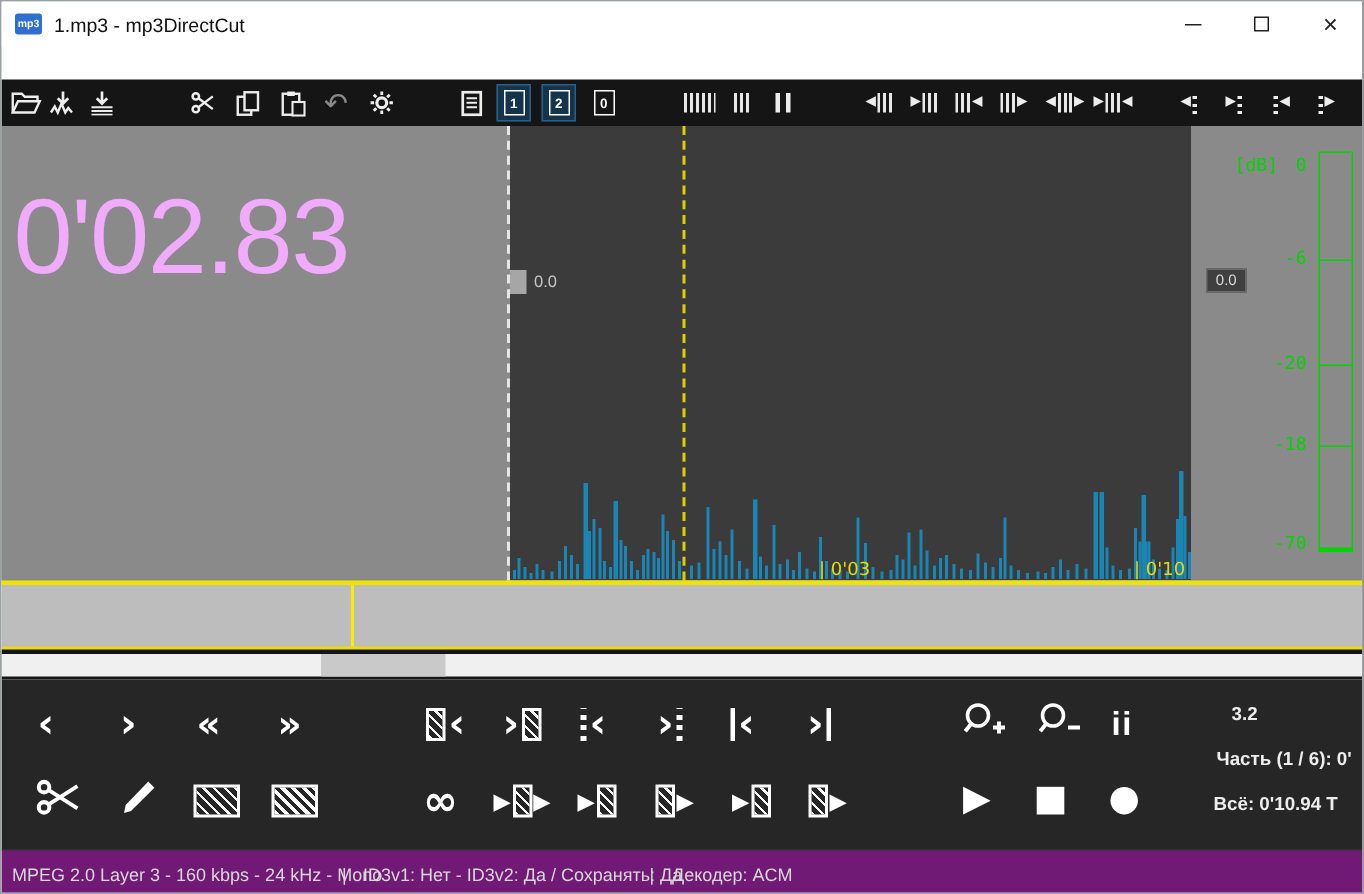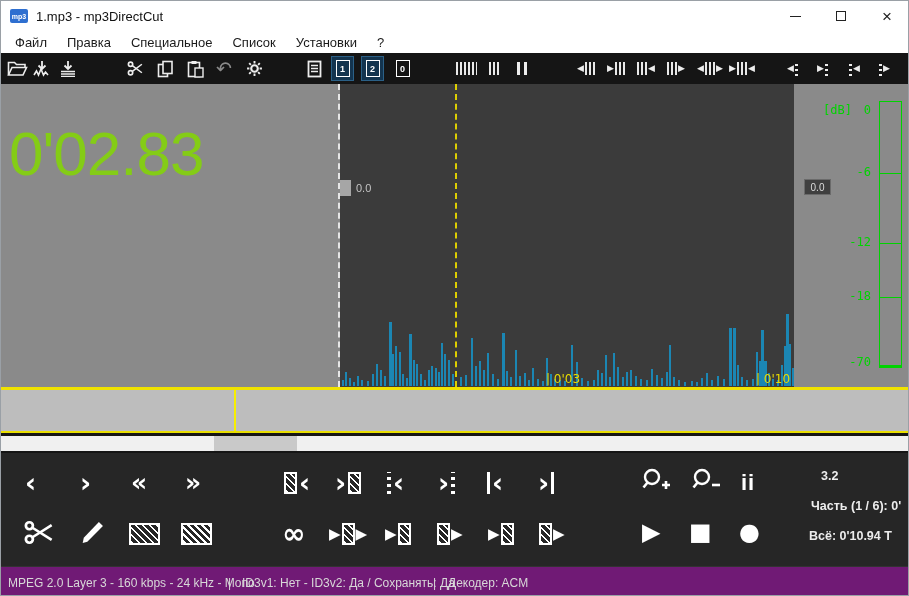--- a/index.html
+++ b/index.html
@@ -33,21 +33,21 @@
   .pagebtn { width: 23px; height: 25px; display: flex; align-items: center; justify-content: center; border: 1px solid transparent; }
   .pagebtn.active { background: #14344e; border-color: #2b6086; }
   .pageicon { width: 14px; height: 17px; border: 1.5px solid #fff; color: #fff; font-size: 9px; font-weight: bold; display: flex; align-items: center; justify-content: center; }
 
   
   #main { position: absolute; left: 0; top: 83px; width: 909px; height: 303px; background: #3b3b3b; }
   #sel-region { position: absolute; left: 0; top: 0; width: 339px; height: 303px; background: #8a8a8a; }
   #right-panel { position: absolute; left: 793px; top: 0; width: 116px; height: 303px; background: #8a8a8a; }
   #cursor-white { position: absolute; left: 337px; top: 0; height: 303px; width: 0; border-left: 2px dashed #e6e6e6; }
   #cursor-yellow { position: absolute; left: 454px; top: 0; height: 303px; width: 0; border-left: 2px dashed #ddcf00; }
-  #big-time { position: absolute; left: 8px; top: 34px; font-size: 62px; letter-spacing: -1px; color: #84cc16; font-family: "Liberation Sans", sans-serif; }
+  #big-time { position: absolute; left: 8px; top: 34px; font-size: 71px; letter-spacing: -1px; color: #f0abfc; font-family: "Liberation Sans", sans-serif; }
   #gain-handle-left { position: absolute; left: 339px; top: 96px; width: 11px; height: 16px; background: #a6a6a6; }
   #gain-label-left { position: absolute; left: 355px; top: 98px; font-size: 11px; color: #c4c4c4; }
   #gain-box-right { position: absolute; left: 10px; top: 95px; width: 27px; height: 16px; background: #3f3f3f; border: 1px solid #6a6a6a; color: #dcdcdc; font-size: 10px; display: flex; align-items: center; justify-content: center; }
   .db-tick { position: absolute; font-size: 12px; color: #00d400; width: 40px; text-align: right; font-family: "DejaVu Sans Mono", monospace; }
   #db-unit { position: absolute; right: 58px; top: 19px; font-size: 12px; color: #00d400; font-family: "DejaVu Sans Mono", monospace; }
   #meter { position: absolute; left: 85px; top: 17px; width: 23px; height: 267px; border: 1px solid #00d400; border-bottom: 3px solid #00d400; }
   .meter-line { position: absolute; left: 0; width: 100%; height: 0; border-top: 1px solid #00d400; }
   .spike { position: absolute; bottom: 1px; width: 2px; }
   .time-tick { position: absolute; font-size: 12px; color: #e8dc00; font-family: "DejaVu Sans", sans-serif; }
 
@@ -95,28 +95,20 @@
         </div>
       <div class="winbtn">
           <span class="max-box"></span>
         </div>
       <div class="winbtn">
           <span class="close-x">×</span>
         </div>
     </div>
   </div>
 
-  <div id="menubar">
-      <span class="menu-item">Файл</span>
-      <span class="menu-item">Правка</span>
-      <span class="menu-item">Специальное</span>
-      <span class="menu-item">Список</span>
-      <span class="menu-item">Установки</span>
-      <span class="menu-item">?</span>
-    </div>
 
   <div id="toolbar">
     <div class="tbi" style="left:6px">
       <span>
           <svg width="21" height="17" viewBox="0 0 21 17">
             <path d="M1.5 15 V2.5 h6 l2 2 h8.5 v3" fill="none" stroke="#ededed" stroke-width="1.6"></path>
             <path d="M1.5 15 l3.5-7.5 h14.5 l-3.5 7.5 Z" fill="none" stroke="#ededed" stroke-width="1.6"></path>
           </svg>
         </span>
     </div>
@@ -247,21 +239,21 @@
   </div>
 
   <div id="main">
     <div id="sel-region"></div>
     <div id="right-panel">
       <div id="gain-box-right">0.0</div>
       <div id="db-unit">[dB]</div>
       <div id="db-ticks">
           <span class="db-tick" style="right: 39px; top: 19px;">0</span>
           <span class="db-tick" style="right: 39px; top: 81px;">-6</span>
-          <span class="db-tick" style="right: 39px; top: 151px;">-12</span>
+          <span class="db-tick" style="right: 39px; top: 151px;">-20</span>
           <span class="db-tick" style="right: 39px; top: 205px;">-18</span>
           <span class="db-tick" style="right: 39px; top: 271px;">-70</span>
         </div>
       <div id="meter">
           <div class="meter-line" style="top: 71px;"></div>
           <div class="meter-line" style="top: 141px;"></div>
           <div class="meter-line" style="top: 195px;"></div>
         </div>
     </div>
     <div id="spikes">

